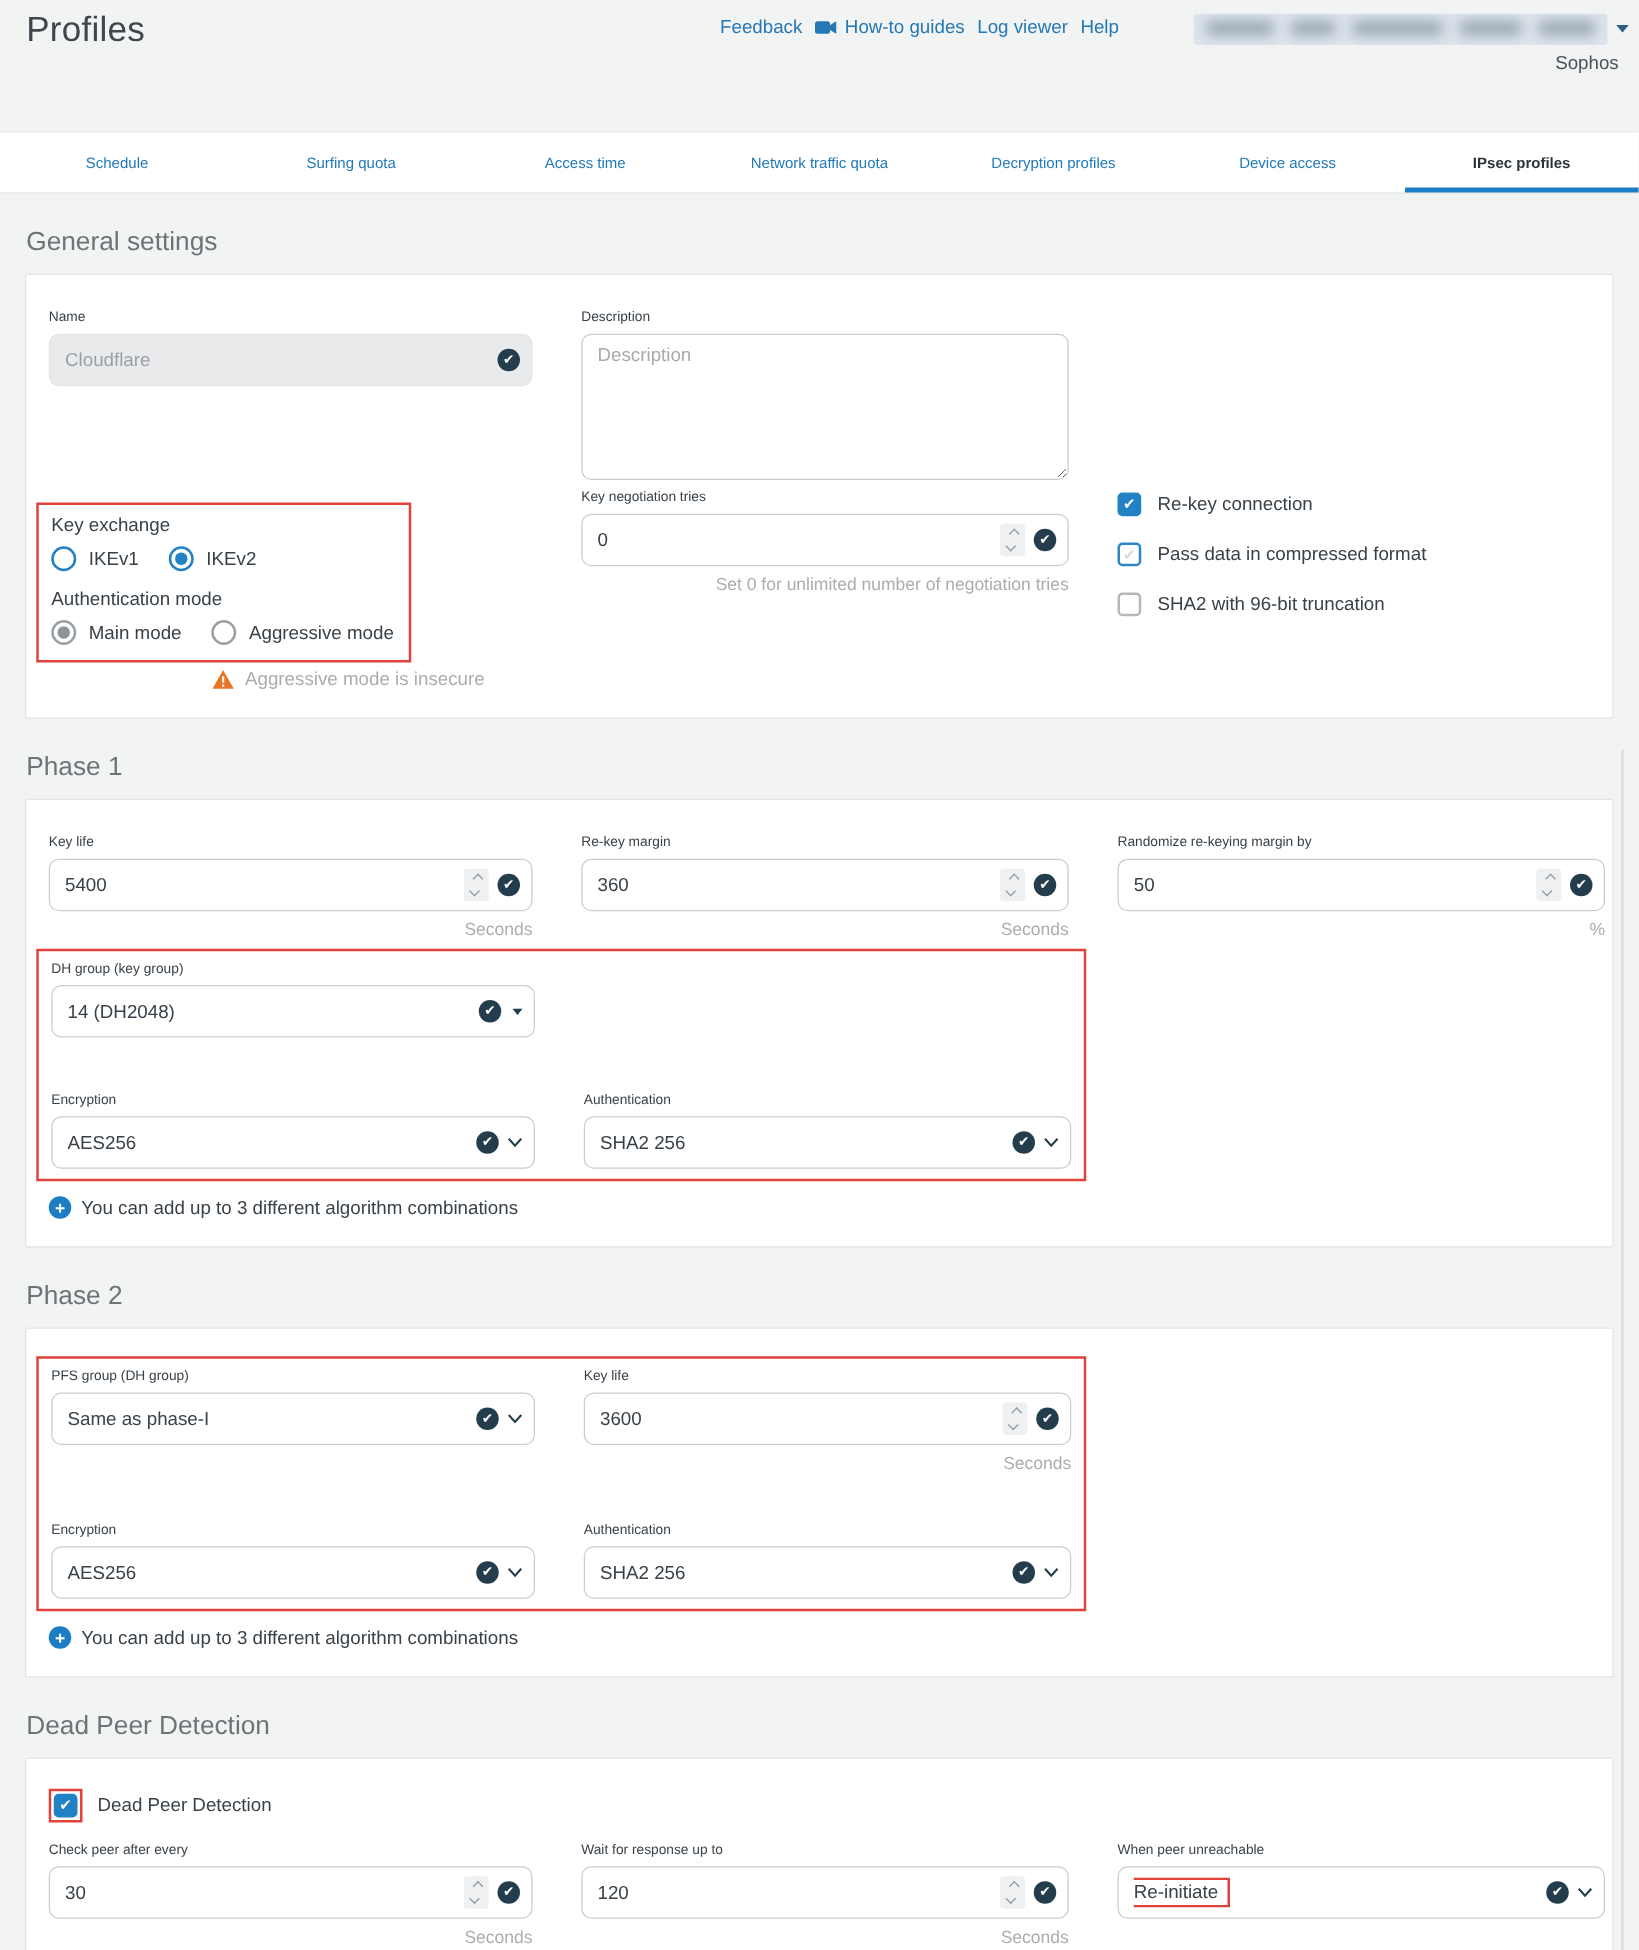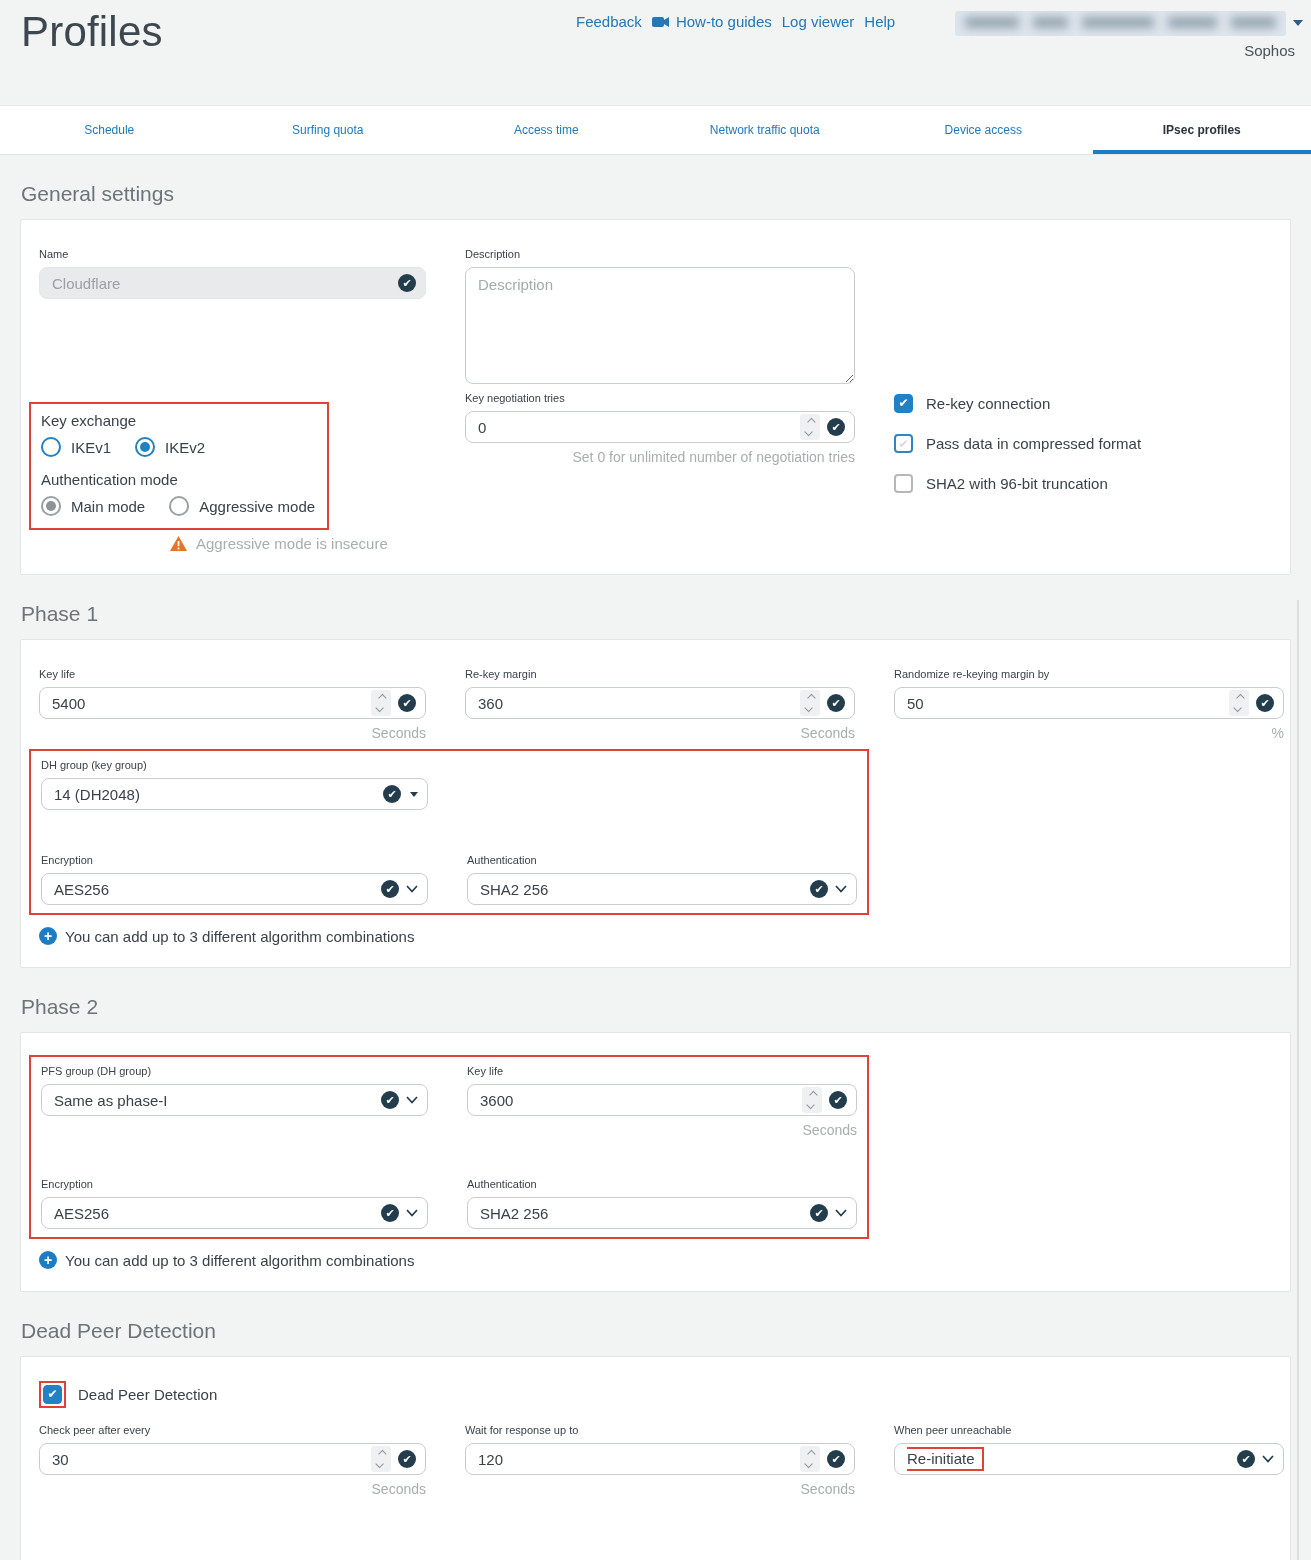--- a/index.html
+++ b/index.html
@@ -5,21 +5,21 @@
   * { box-sizing: border-box; margin: 0; padding: 0; }
   html,body { width:1311px; height:1560px; overflow:hidden; }
   body {
     font-family:"Liberation Sans", sans-serif;
     background:#f2f3f3;
     color:#39424a;
     position:relative;
   }
   
   .header { position:relative; height:105px; }
-  .page-title { position:absolute; left:21px; top:8px; font-size:42px; font-weight:500; color:#3d474f; letter-spacing:0.2px; }
+  .page-title { position:absolute; left:21px; top:8px; font-size:28px; font-weight:500; color:#3d474f; letter-spacing:0.2px; }
   .header-links { position:absolute; left:576px; top:13px; display:flex; align-items:center; gap:10px; font-size:15px; color:#2478b5; }
   .hlink { display:flex; align-items:center; gap:6px; cursor:pointer; }
   .redacted { position:absolute; left:955px; top:11px; width:331px; height:25px; border-radius:3px; background:#dde4ec; overflow:hidden; }
   .redacted .blur { display:flex; gap:14px; padding:6px 10px; filter:blur(5px); opacity:.55; }
   .redacted .blob { height:11px; border-radius:3px; background:#5a707f; }
   .hdr-caret { position:absolute; left:1293px; top:20px; width:0; height:0; border-left:5px solid transparent; border-right:5px solid transparent; border-top:6px solid #2a5f8a; }
   .brand { position:absolute; top:42px; right:16px; font-size:15px; color:#4a5258; }
 
   
   .tabbar { height:50px; background:#fff; border-top:1px solid #e8e8e8; border-bottom:1px solid #e4e4e4; display:flex; }
@@ -29,21 +29,21 @@
 
   
   .content { padding:0 20px; }
   .section-heading { font-size:21px; font-weight:400; color:#6d7478; margin:27px 0 13px 1px; }
   .card { background:#fff; border:1px solid #e3e4e5; border-radius:2px; padding:28px 18px 22px 18px; }
   .row3 { display:grid; grid-template-columns:387px 390px 390px; column-gap:39px; align-items:start; }
   .row2 { display:grid; grid-template-columns:387px 390px; column-gap:39px; align-items:start; }
 
   
   .lbl { font-size:11px; color:#39424a; margin-bottom:7px; }
-  .input { height:32px; border:1px solid #c9cdd0; border-radius:8px; background:#fff; display:flex; align-items:center; padding:0 9px 0 12px; font-size:15px; color:#39424a; gap:7px; }
+  .input { height:42px; border:1px solid #c9cdd0; border-radius:8px; background:#fff; display:flex; align-items:center; padding:0 9px 0 12px; font-size:15px; color:#39424a; gap:7px; }
   .input .val { flex:1; white-space:nowrap; overflow:hidden; }
   .input.disabled { background:#e9eaeb; border-color:#e4e5e6; color:#9b9fa3; }
   textarea.input { height:117px; width:100%; resize:both; padding:8px 12px; font-family:"Liberation Sans", sans-serif; font-size:15px; color:#39424a; }
   textarea.input::placeholder { color:#a6aaad; }
   .unit { text-align:right; font-size:14px; color:#a9adb0; margin-top:6px; }
 
   .okbadge { width:18px; height:18px; min-width:18px; border-radius:50%; background:#233d4d; color:#fff; font-size:11px; line-height:18px; text-align:center; }
   .spinner { width:20px; min-width:20px; height:26px; background:#eef0f1; border-radius:3px; display:flex; flex-direction:column; align-items:center; justify-content:center; gap:4px; cursor:pointer; }
   .cu,.cd { width:6px; height:6px; border:solid #8f969b; border-width:1.5px 1.5px 0 0; display:block; }
   .cu { transform:rotate(-45deg) translate(1px,1px); }
@@ -120,20 +120,21 @@
   </div>
   <div class="hdr-caret"></div>
   <div class="brand">Sophos</div>
 </div>
 
 <div class="tabbar">
   <div class="tab">Schedule</div>
   <div class="tab">Surfing quota</div>
   <div class="tab">Access time</div>
   <div class="tab">Network traffic quota</div>
+  <div class="tab">Decryption profiles</div>
   <div class="tab">Device access</div>
   <div class="tab active">IPsec profiles</div>
 </div>
 
 <div class="content">
 
   <div class="section-heading">General settings</div>
   <div class="card">
     <div class="row3">
       <div>

